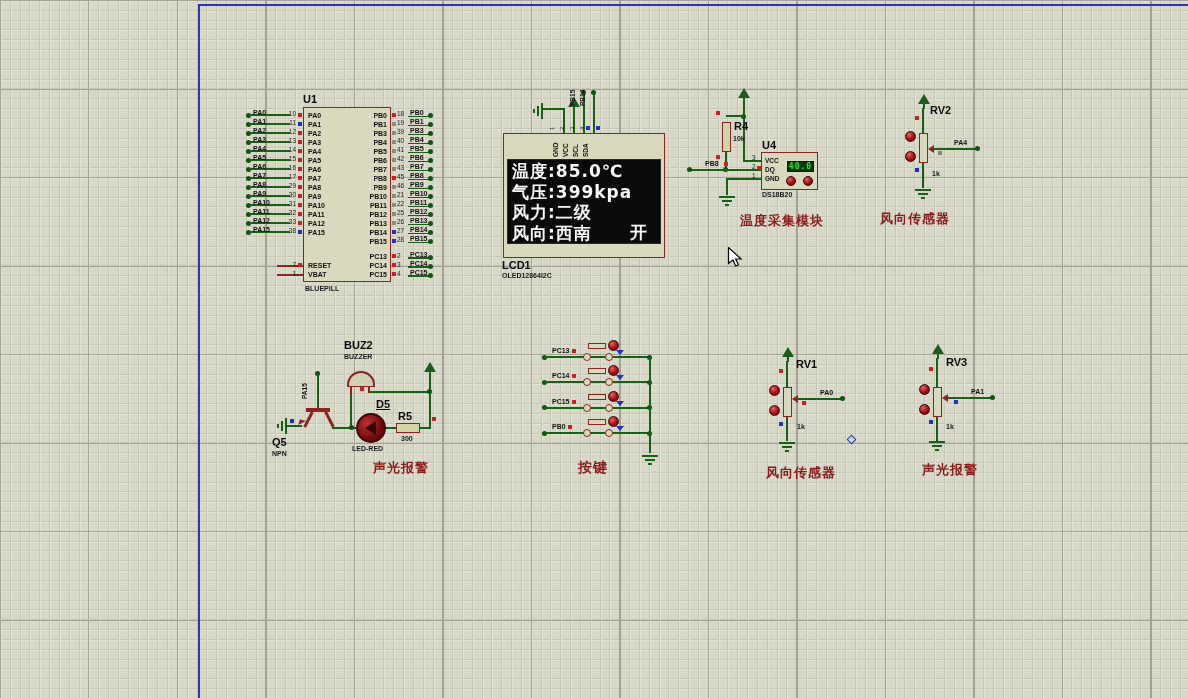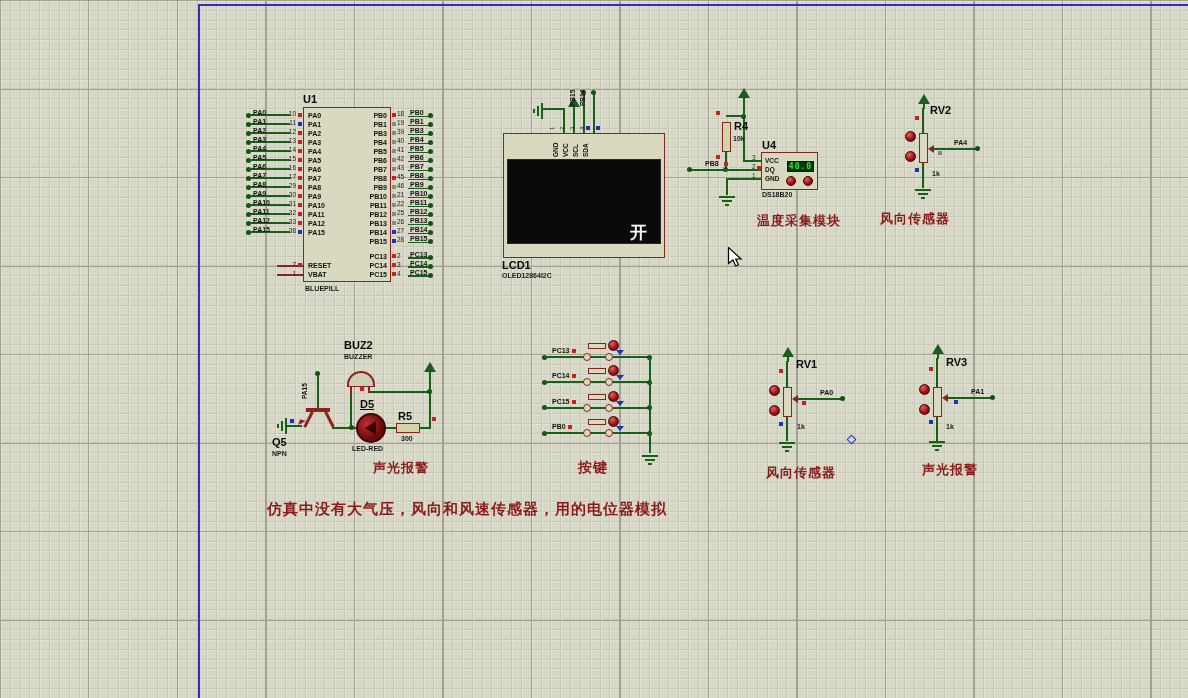--- a/index.html
+++ b/index.html
@@ -401,20 +401,26 @@
   <div class="vt sm" style="left:576px;top:123px;">3</div>
   <div class="vt sm" style="left:586px;top:123px;">4</div>
   <div class="st lo" style="left:586px;top:126px;"></div>
   <div class="st lo" style="left:596px;top:126px;"></div>
   <div class="body" style="left:503px;top:133px;width:162px;height:125px;"></div>
   <div class="vt" style="left:559px;top:150px;">GND</div>
   <div class="vt" style="left:569px;top:150px;">VCC</div>
   <div class="vt" style="left:579px;top:150px;">SCL</div>
   <div class="vt" style="left:589px;top:150px;">SDA</div>
   <div class="lcdscreen" style="left:507px;top:159px;width:154px;height:85px;"></div>
+  <div class="abs" style="left:512px;top:161px;">
+      <div class="lline">温度:85.0℃</div>
+      <div class="lline">气压:399kpa</div>
+      <div class="lline">风力:二级</div>
+      <div class="lline">风向:西南</div>
+    </div>
   <div class="corner" style="left:630px;top:221px;">开</div>
   <div class="ref" style="left:502px;top:259px;">LCD1</div>
   <div class="val" style="left:502px;top:272px;">OLED12864I2C</div>
 
   <div class="pwr" style="left:738px;top:88px;">
       <span class="tri"></span>
       <span class="stem"></span>
     </div>
   <div class="wv" style="left:743px;top:102px;height:60px;"></div>
   <div class="jdot" style="left:741px;top:114px;"></div>
@@ -446,21 +452,21 @@
   <div class="st hi" style="left:757px;top:166px;"></div>
   <div class="pcol" style="left:765px;top:156px;">
       <div class="plabel" style="font-size:6.5px;height:9px;">VCC</div>
       <div class="plabel" style="font-size:6.5px;height:9px;">DQ</div>
       <div class="plabel" style="font-size:6.5px;height:9px;">GND</div>
     </div>
   <div class="moddisp" style="left:787px;top:161px;width:27px;height:11px;">40.0</div>
   <div class="modbtn" style="left:786px;top:176px;"></div>
   <div class="modbtn" style="left:803px;top:176px;"></div>
   <div class="val" style="left:762px;top:191px;">DS18B20</div>
-  <div class="cn" style="left:757px;top:212px;">温度采集模块</div>
+  <div class="cn" style="left:740px;top:212px;">温度采集模块</div>
 
   <div class="pwr" style="left:918px;top:94px;">
       <span class="tri"></span>
       <span class="stem"></span>
     </div>
   <div class="wv" style="left:922px;top:108px;height:25px;"></div>
   <div class="ref" style="left:930px;top:104px;">RV2</div>
   <div class="st hi" style="left:915px;top:116px;"></div>
   <div class="potbody" style="left:919px;top:133px;"></div>
   <div class="knob" style="left:905px;top:131px;"></div>
@@ -508,21 +514,21 @@
     <i class="b1"></i>
       <i class="b2"></i>
       <i class="b3"></i>
     </div>
   <div class="st lo" style="left:290px;top:419px;"></div>
   <div class="ref" style="left:272px;top:436px;">Q5</div>
   <div class="val" style="left:272px;top:450px;">NPN</div>
 
   <div class="wh" style="left:332px;top:427px;width:25px;"></div>
   <div class="jdot" style="left:349px;top:425px;"></div>
-  <div class="ref" style="left:360px;top:398px;text-decoration:underline;">D5</div>
+  <div class="ref" style="left:376px;top:398px;text-decoration:underline;">D5</div>
   <div class="abs" style="left:356px;top:413px;width:30px;height:30px;border-radius:50%;background:radial-gradient(circle at 35% 35%,#c03030,#6f0c0c 60%,#4d0606);border:2px solid #3f0505;box-sizing:border-box;">
     <span style="position:absolute;left:7px;top:6px;width:0;height:0;border-top:7px solid transparent;border-bottom:7px solid transparent;border-right:11px solid #3a0404;"></span>
   </div>
   <div class="val" style="left:352px;top:445px;">LED-RED</div>
   <div class="wh" style="left:386px;top:427px;width:10px;"></div>
   <div class="ref" style="left:398px;top:410px;">R5</div>
   <div class="res" style="left:396px;top:423px;width:24px;height:10px;"></div>
   <div class="val" style="left:401px;top:435px;">300</div>
   <div class="wh" style="left:420px;top:427px;width:11px;"></div>
   <div class="cn" style="left:341px;top:459px;margin-left:32px;">声光报警</div>
@@ -617,19 +623,18 @@
   <div class="val" style="left:946px;top:423px;">1k</div>
   <div class="st lo" style="left:929px;top:420px;"></div>
   <div class="wv" style="left:936px;top:417px;height:24px;"></div>
   <div class="gnd" style="left:929px;top:441px;">
     <i class="b1"></i>
       <i class="b2"></i>
       <i class="b3"></i>
     </div>
   <div class="cn" style="left:922px;top:461px;">声光报警</div>
 
-  <div class="note" style="left:267px;top:500px;">仿真中没有大气压，风向和风速传感器，用的电位器模拟</div>
 
   <svg style="position:absolute;left:727px;top:247px;" width="16" height="20" viewBox="0 0 12 17">
     <polygon points="0.5,0.5 0.5,14 4.2,11 6.6,16.2 8.9,15.1 6.6,10.2 11.2,10.2" fill="#ffffff" stroke="#000000" stroke-width="1"></polygon>
   </svg>
 
 </div>
 
 </body></html>

